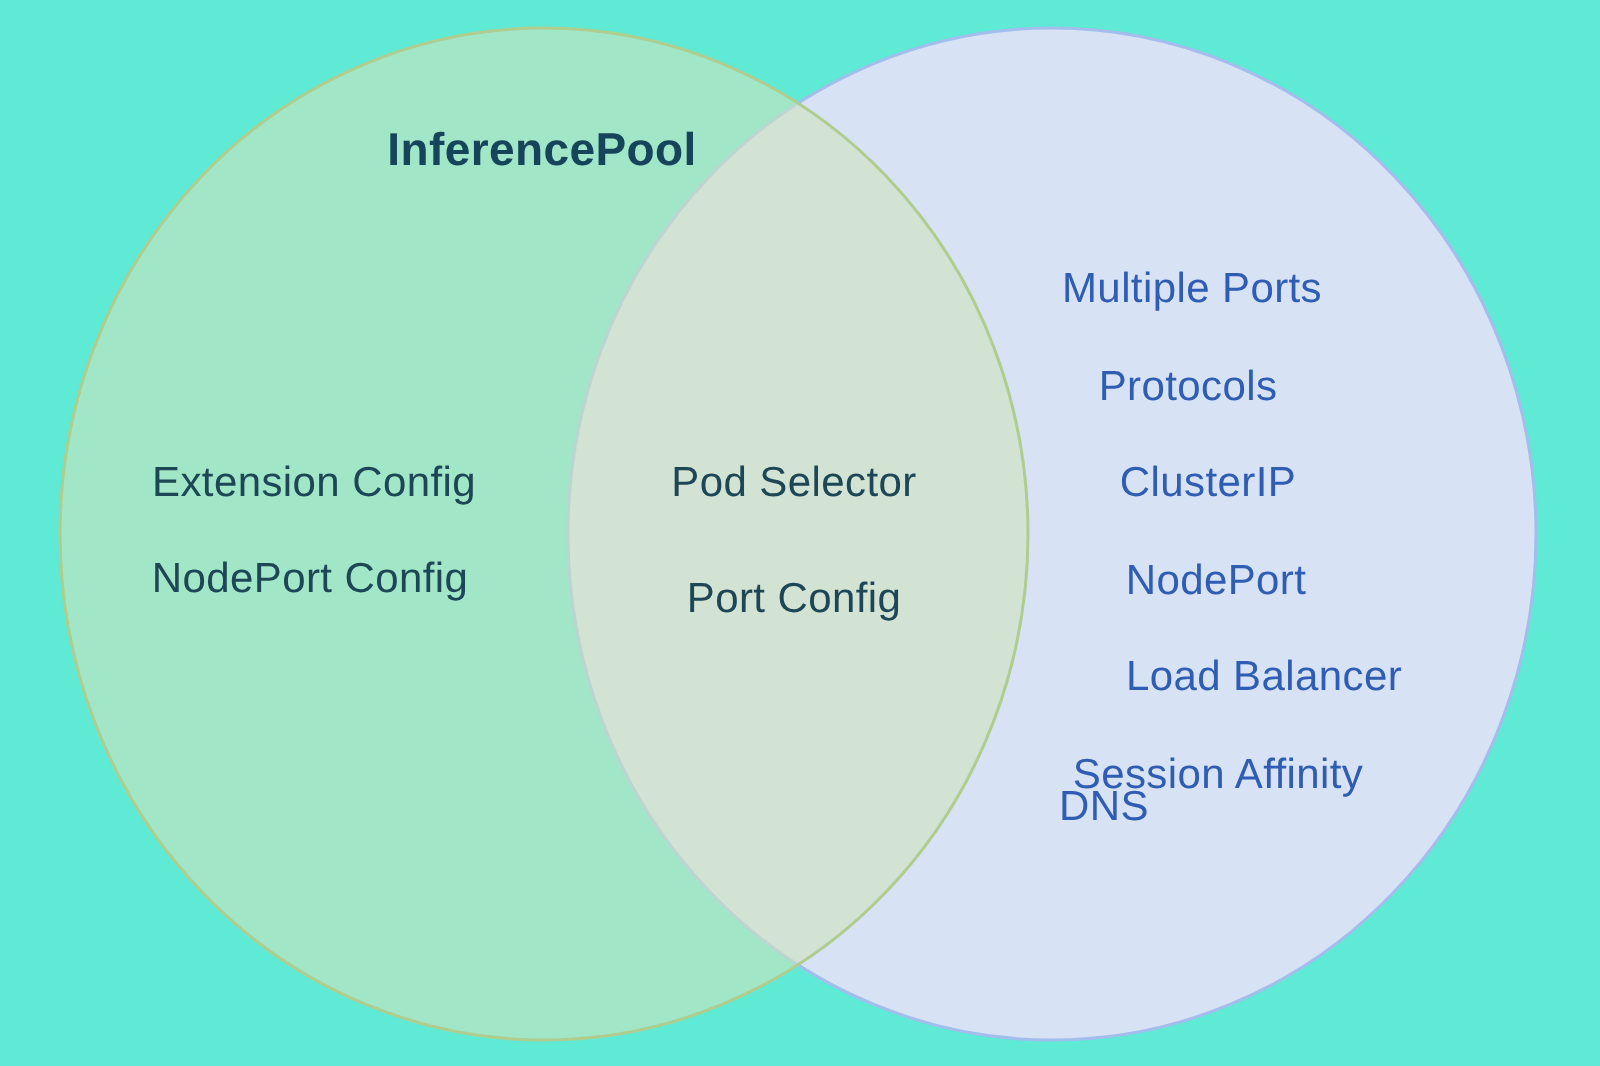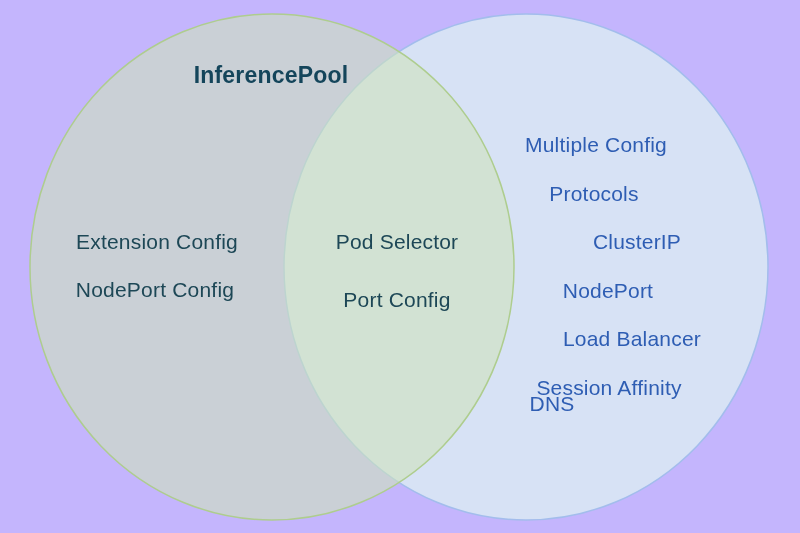--- a/index.html
+++ b/index.html
@@ -5,21 +5,21 @@
   html, body {
     margin: 0;
     padding: 0;
     background: #ffffff;
     font-family: "Liberation Sans", sans-serif;
   }
   .canvas {
     position: relative;
     width: 800px;
     height: 533px;
-    background: #c4b5fd;
+    background: #5eead4;
     overflow: hidden;
   }
   .venn-svg {
     position: absolute;
     left: 0;
     top: 0;
     width: 800px;
     height: 533px;
   }
   .label {
@@ -53,25 +53,25 @@
 
   <div class="label left-text" style="left:157px; top:242px;">Extension Config</div>
 
   <div class="label left-text" style="left:155px; top:290px;">NodePort Config</div>
 
   <div class="label mid-text" style="left:397px; top:242px;text-align:center;">Pod Selector</div>
 
   <div class="label mid-text" style="left:397px; top:300px;">Port Config</div>
 
 
-  <div class="label right-text" style="left:596px; top:145px;">Multiple Config</div>
+  <div class="label right-text" style="left:596px; top:145px;">Multiple Ports</div>
 
   <div class="label right-text" style="left:594px; top:194px;">Protocols</div>
 
-  <div class="label right-text" style="left:604px; top:242px;margin-left:33px;">ClusterIP</div>
+  <div class="label right-text" style="left:604px; top:242px;">ClusterIP</div>
 
   <div class="label right-text" style="left:608px; top:291px;">NodePort</div>
 
   <div class="label right-text" style="left:632px; top:339px;">Load Balancer</div>
 
   <div class="label right-text" style="left:609px; top:388px;">Session Affinity</div>
 
   <div class="label right-text" style="left:552px; top:404px;">DNS</div>
 
 </div>

